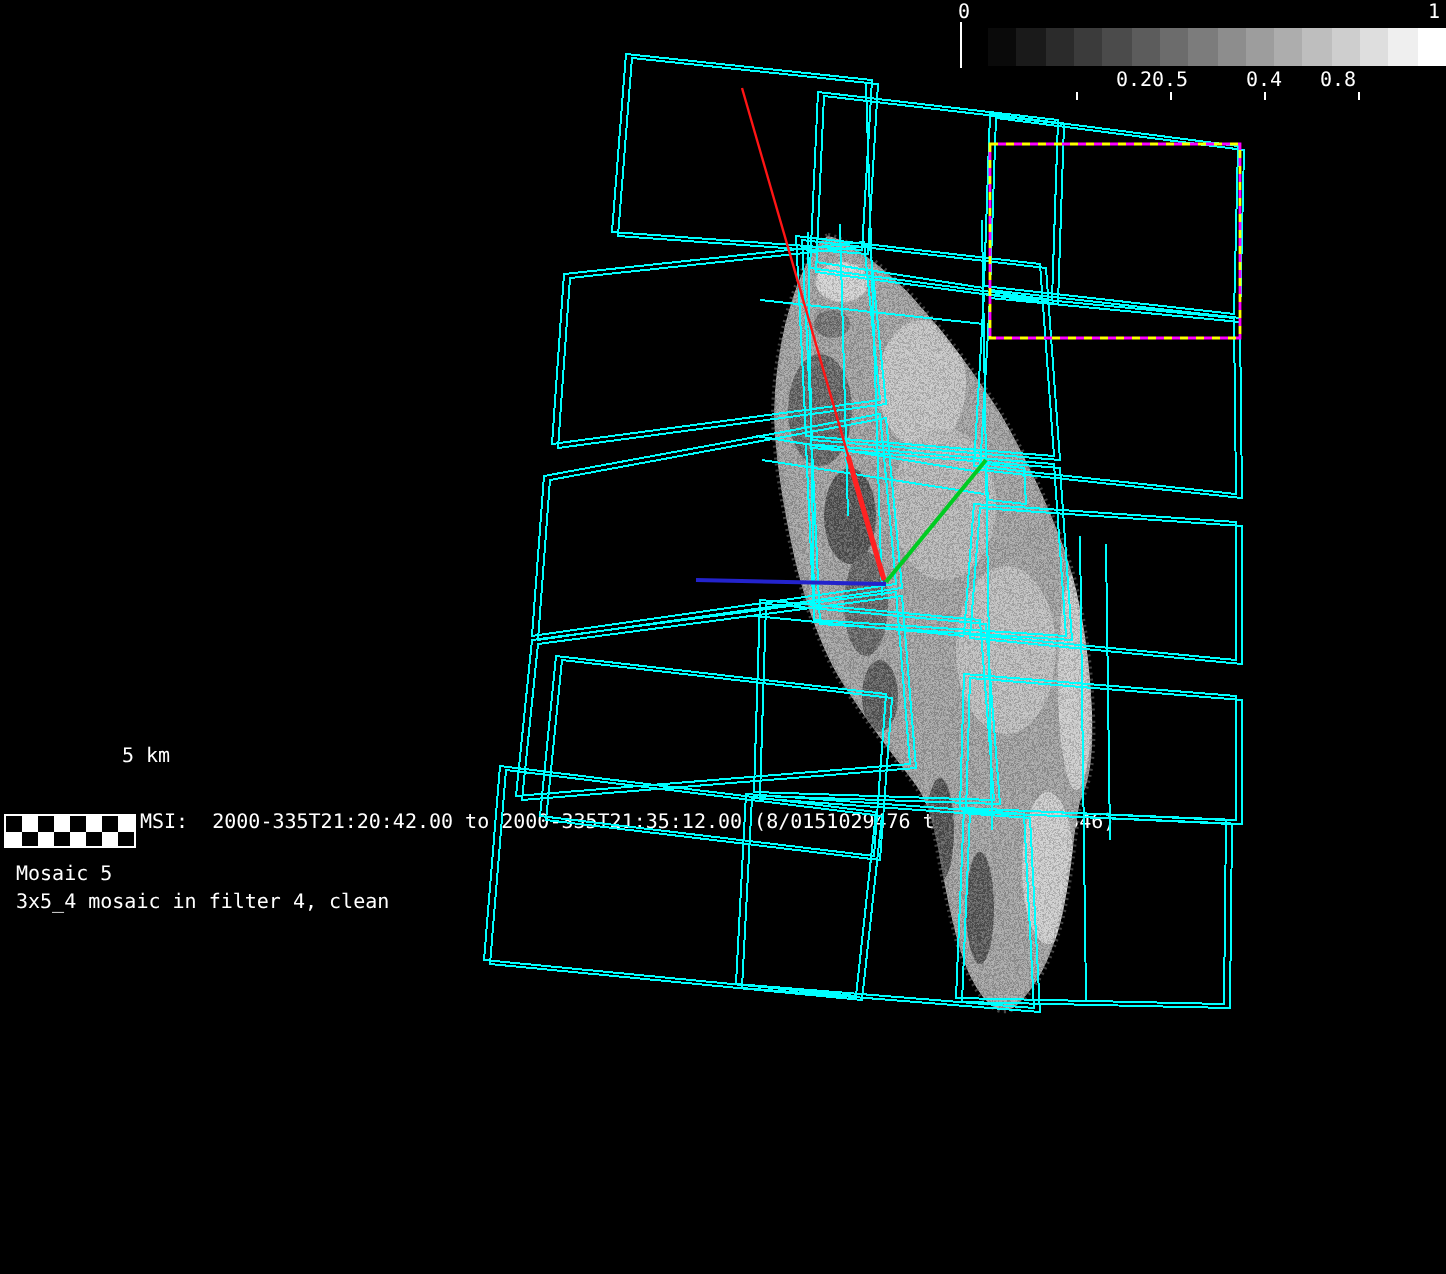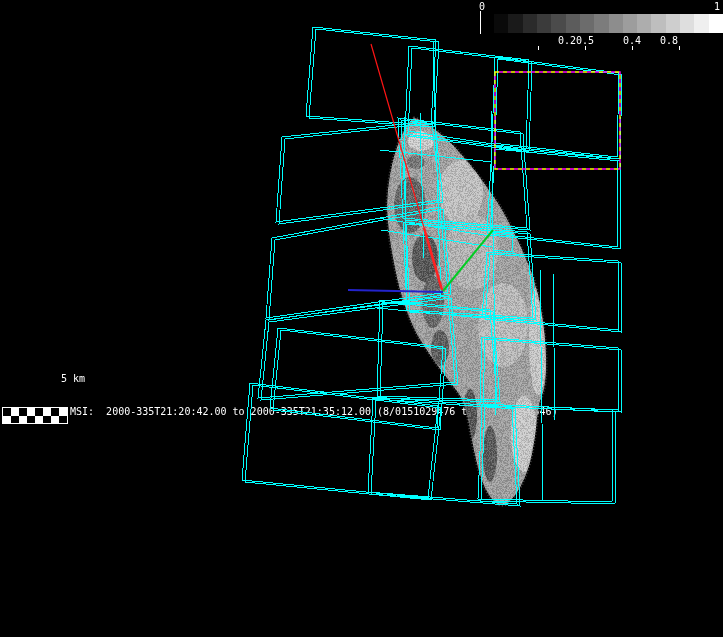--- a/index.html
+++ b/index.html
@@ -25,20 +25,22 @@
   #info-block{position:absolute;left:8px;top:431px;z-index:1;}
   #info-block div{font-size:10px;line-height:14px;white-space:pre;}
 </style>
 </head>
 <body>
 
 <div id="screen">
 
   <div class="txt" id="status-line">MSI:  2000-335T21:20:42.00 to 2000-335T21:35:12.00 (8/0151029476 to 8/0151029546)</div>
   <div id="info-block">
+      <div>Mosaic 5</div>
+      <div>3x5_4 mosaic in filter 4, clean</div>
     </div>
 
   <svg id="scene" width="723" height="637">
     <defs>
       <clipPath id="astclip">
           <path id="astclip-path" d="M414,118 C424,119 450,140 460,153 C472,166 490,190 501,208 C512,227 524,252 532,274 C540,297 545,327 546,357 C547,381 544,392 540,401 C537,414 536,436 531,458 C526,479 518,494 508,503 C500,509 492,502 485,488 C478,473 473,447 469,424 C466,408 463,399 456,390 C446,377 430,356 419,338 C410,322 402,300 397,278 C392,256 388,232 387,210 C387,190 390,167 397,147 C402,133 407,122 414,118 Z"></path>
         </clipPath>
       <filter id="speck" x="-5%" y="-5%" width="110%" height="110%">
         <feTurbulence type="fractalNoise" baseFrequency="0.8" numOctaves="3" seed="7"></feTurbulence>
         <feColorMatrix type="saturate" values="0"></feColorMatrix>

